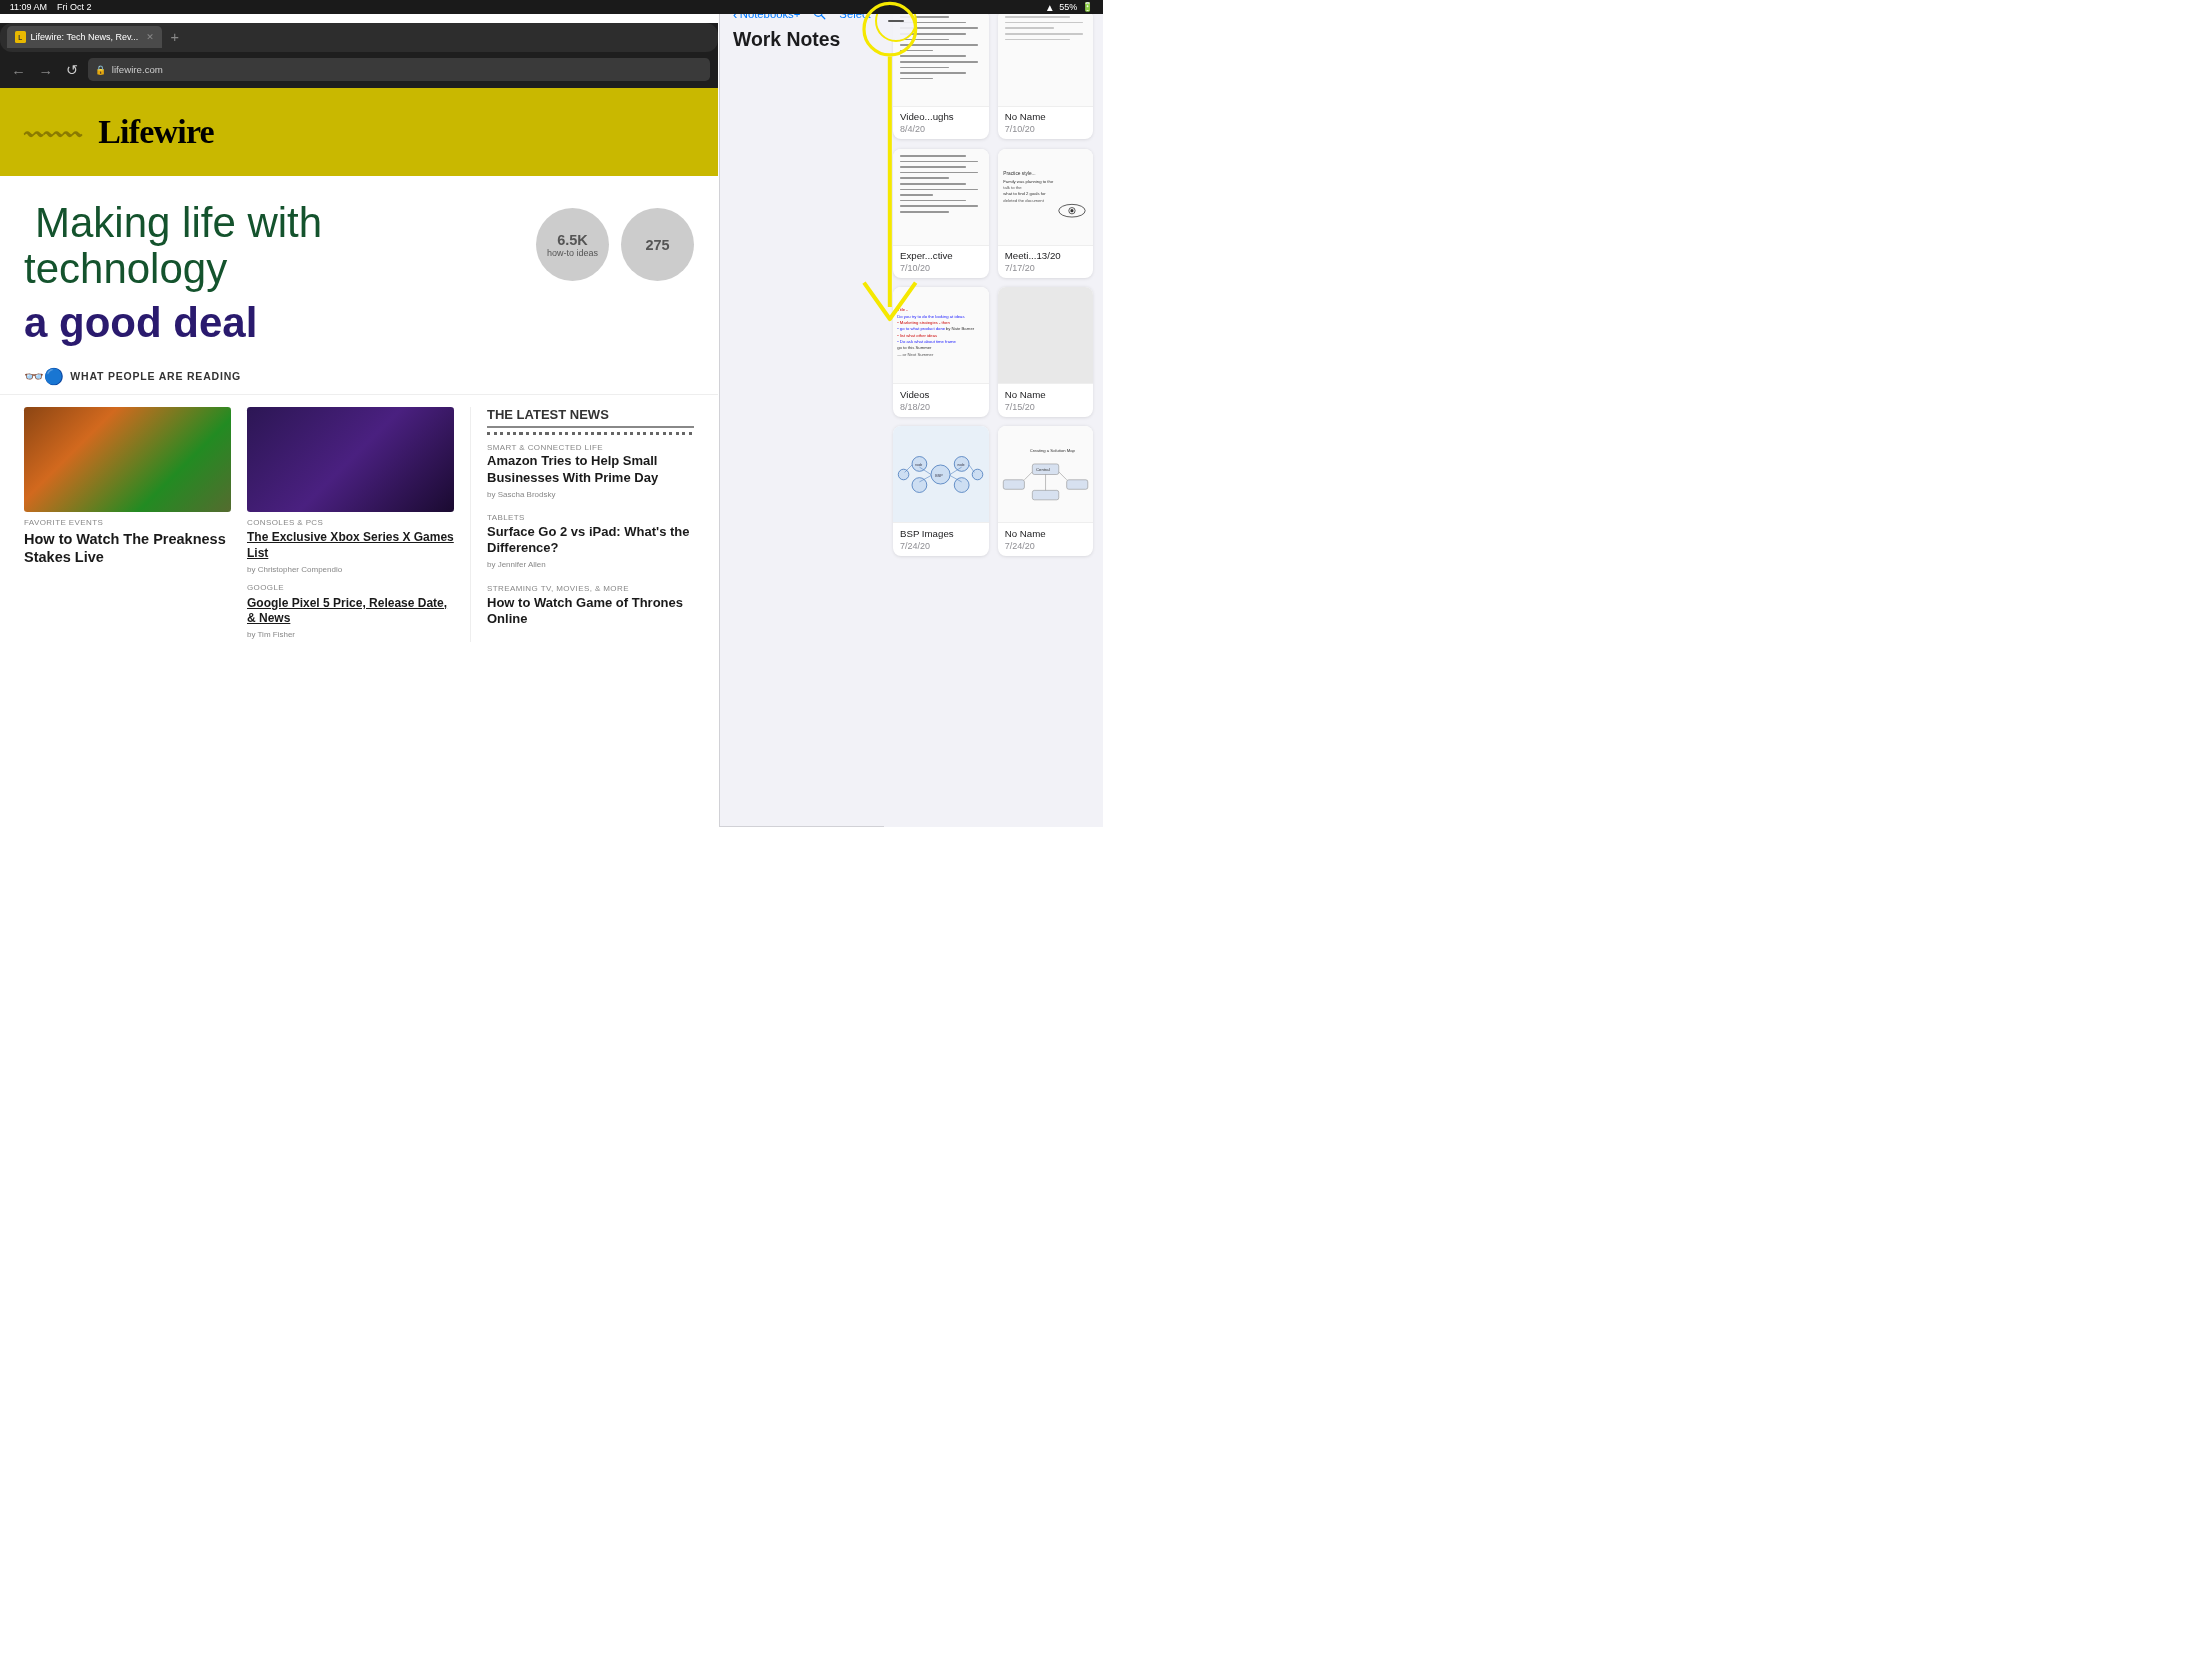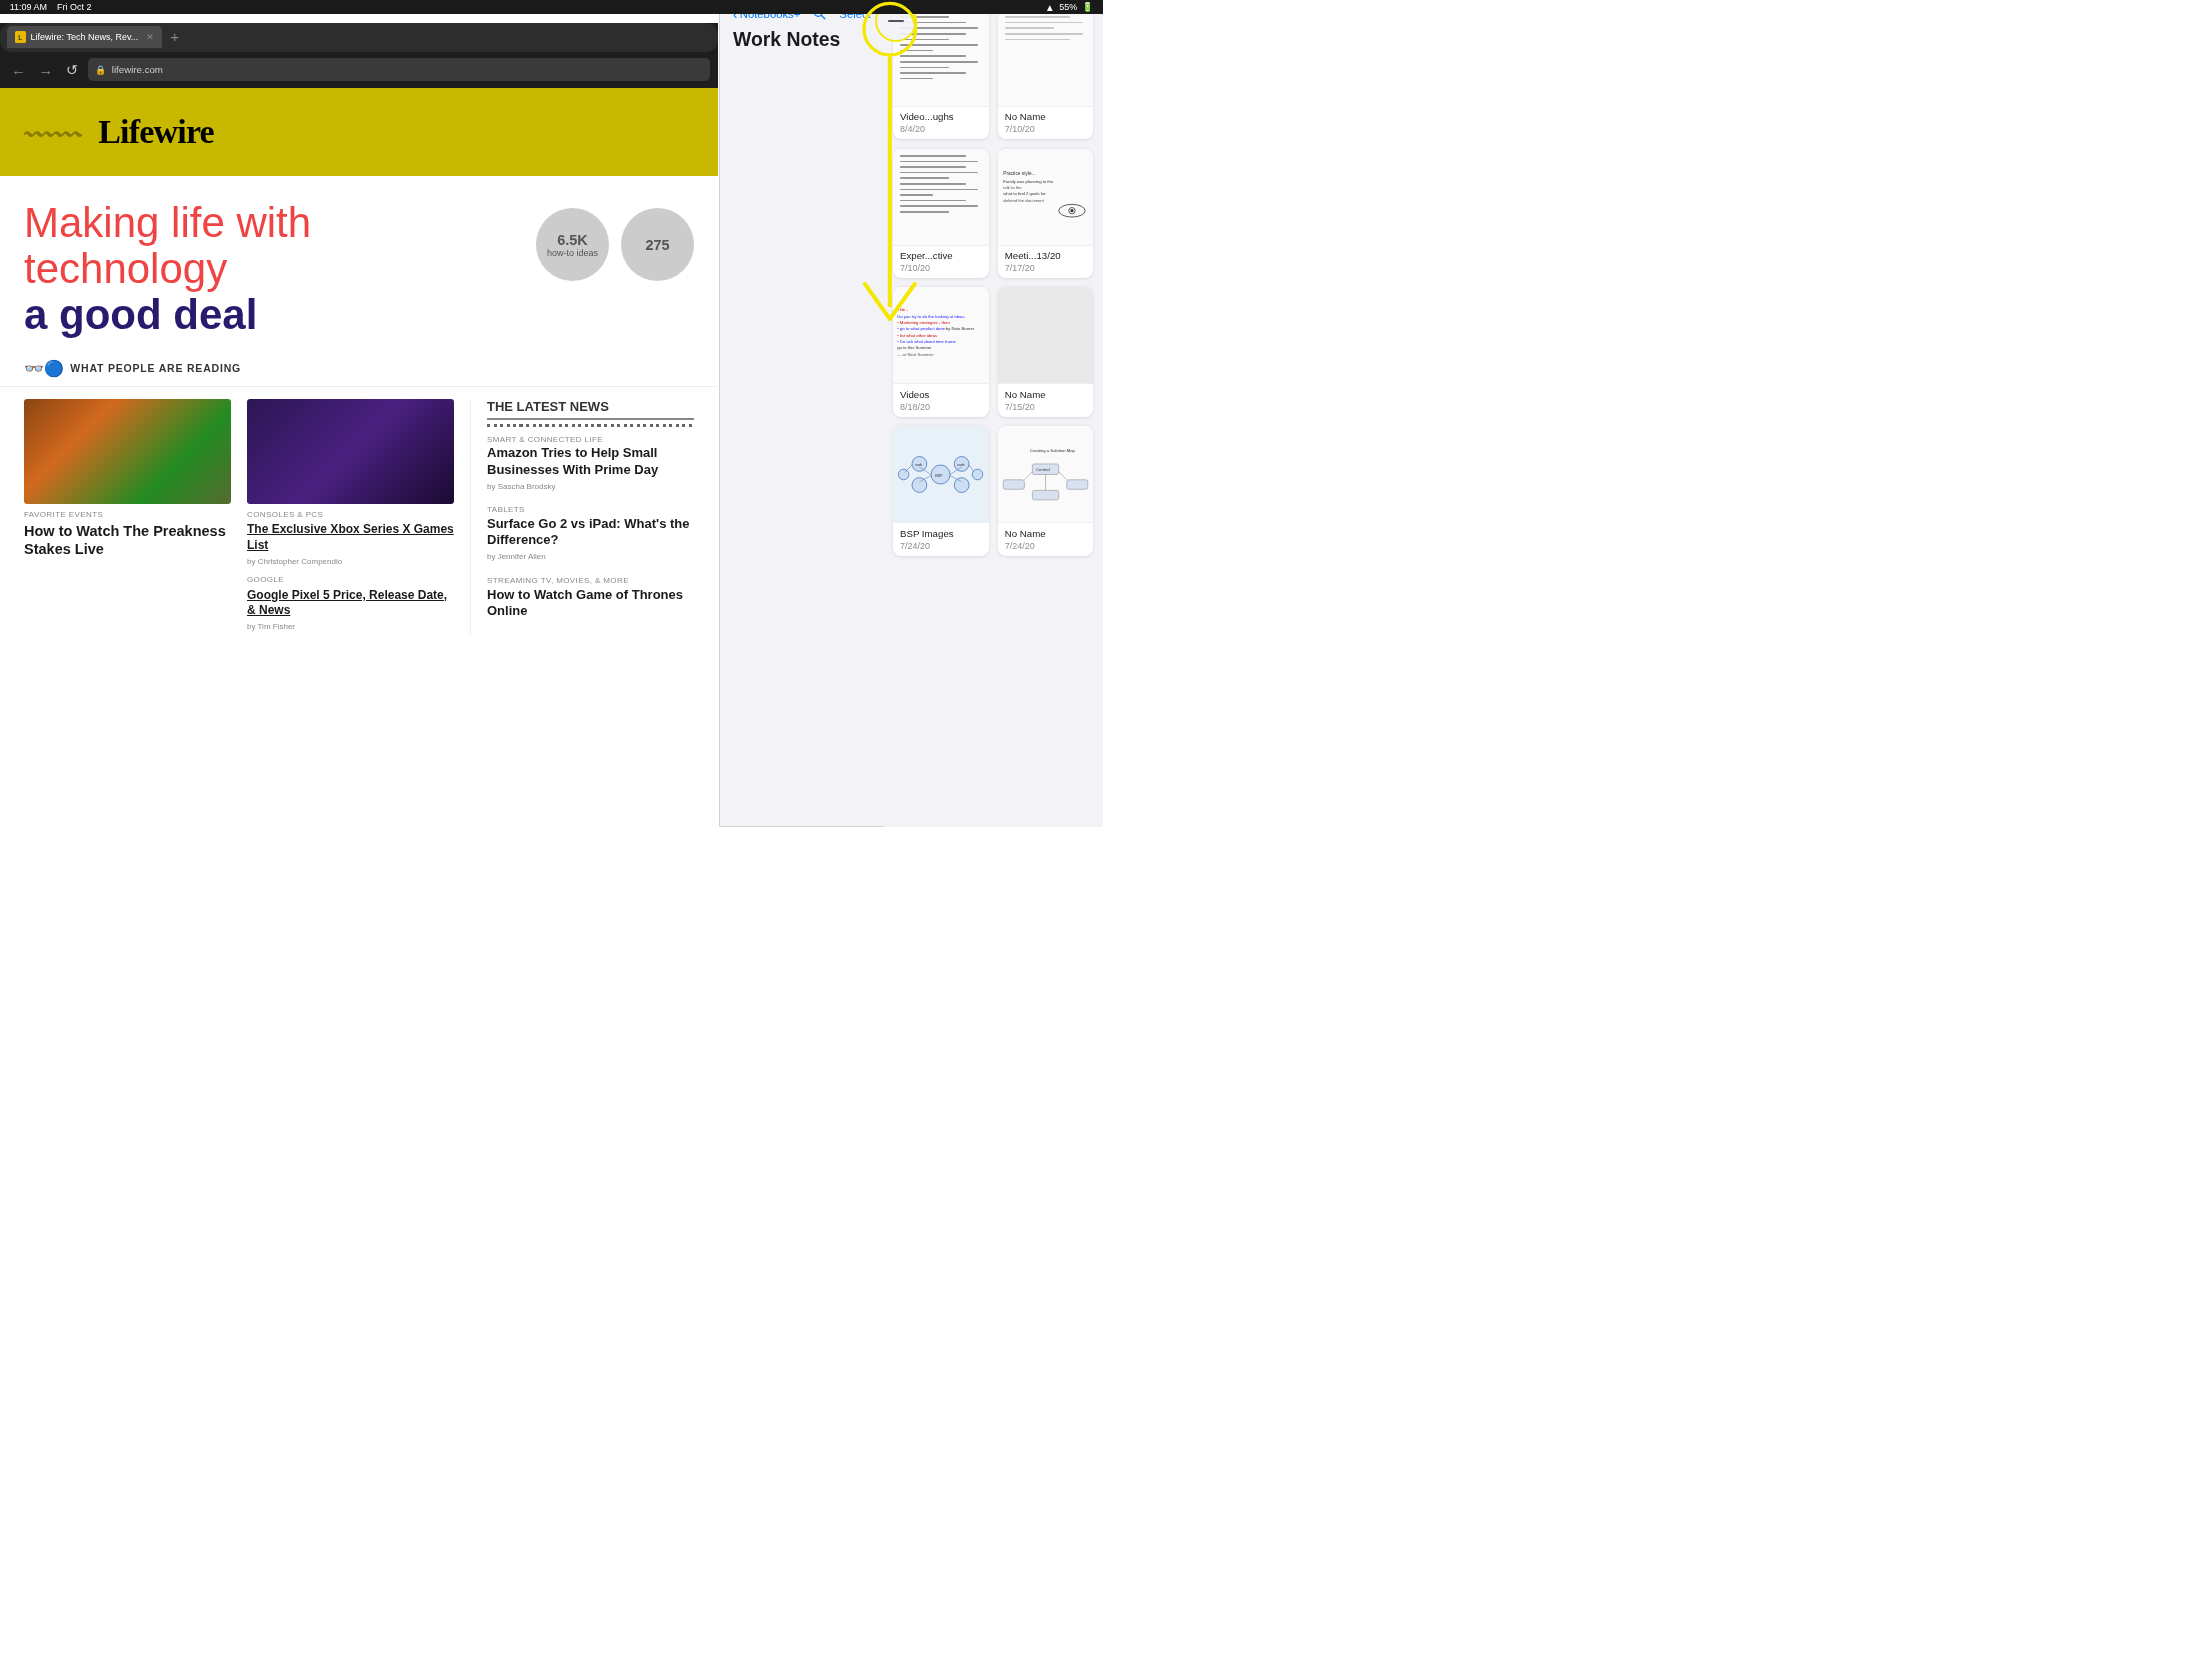--- a/index.html
+++ b/index.html
@@ -492,21 +492,21 @@
 
 <div class="browser-content">
 
   <div class="lw-header">
     <span class="lw-logo-waves">〰〰〰</span>
     <span class="lw-logo-text">Lifewire</span>
   </div>
 
   <div class="lw-hero">
     <div class="lw-headline">
-      <h1><span style="color: #ef4444; font-weight: 300;">Making life with technology </span><span style="color: rgb(42, 26, 110); font-weight: 800; display: block;">a good deal</span></h1>
+      <h1><span style="color: #14532d; font-weight: 300; margin-left: 11px;">Making life with technology </span><span style="color: rgb(42, 26, 110); font-weight: 800; display: block; margin-top: 8px;">a good deal</span></h1>
     </div>
     <div class="lw-stats">
       <div class="lw-stat-bubble">
         <span class="stat-num">6.5K</span>
         <span>how-to ideas</span>
       </div>
       <div class="lw-stat-bubble">
         <span class="stat-num">275</span>
       </div>
     </div>

